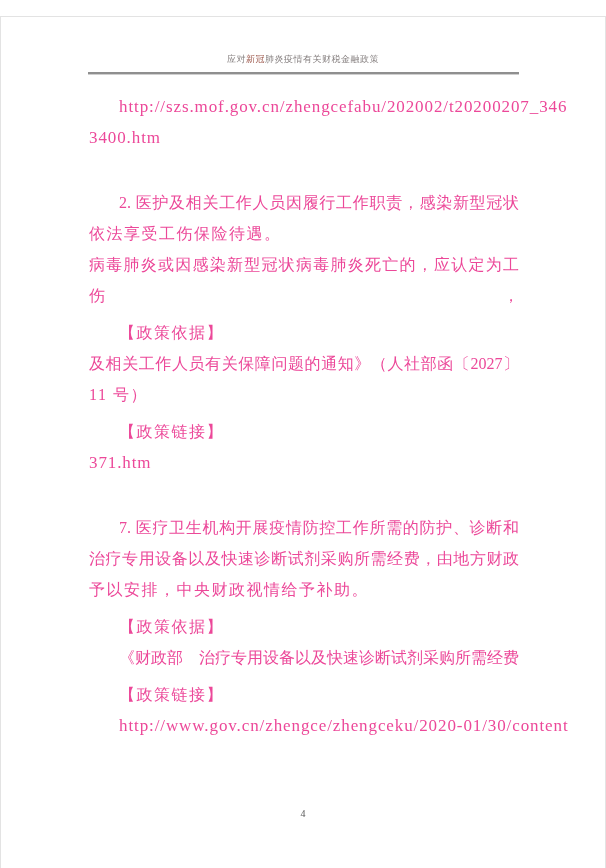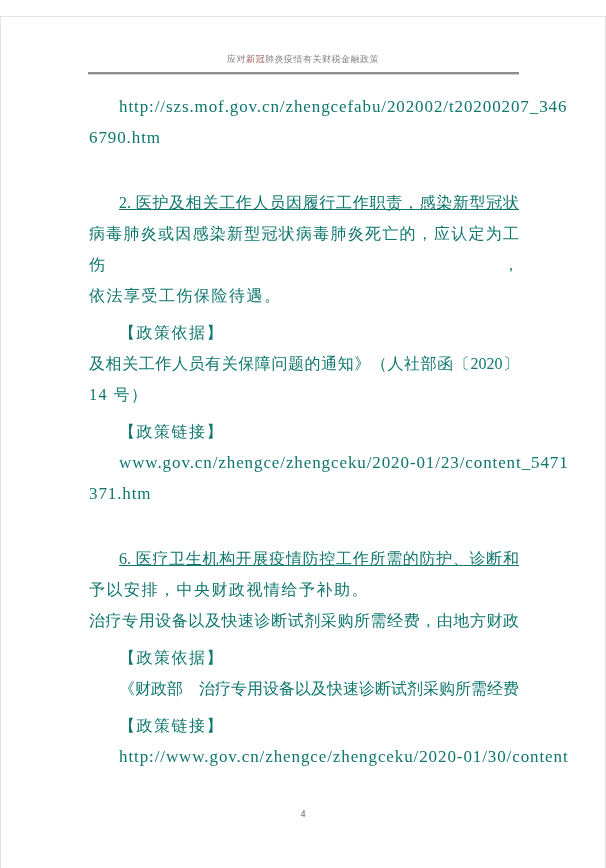--- a/index.html
+++ b/index.html
@@ -26,59 +26,58 @@
   .header-rule{
     position:absolute;top:55px;left:87px;width:431px;height:2px;
     background:var(--rule-color,#8f8f8f);
     border-bottom:1px solid #cfcfcf;
   }
   
   .content{
     position:absolute;top:74px;left:88px;width:430px;
     font-size:16px;line-height:31px;
     letter-spacing:1.5px;
-    color:#0f766e;
+    color:#ec4899;
   }
   .line{min-height:31px;white-space:nowrap;}
   .j{white-space:normal;text-align:justify;text-align-last:justify;letter-spacing:0;}
   .i{text-indent:30px;}
   .latin{font-size:17px;letter-spacing:0.9px;white-space:nowrap;text-align:left;text-align-last:auto;}
-  .gap-line{margin-top:34px;text-decoration:underline;}
+  .gap-line{margin-top:34px;}
   .gap-sec{margin-top:6px;}
   
   .footer{
     position:absolute;top:791px;left:0;right:0;
     text-align:center;font-size:10px;color:#5a5a5a;letter-spacing:0;
   }
 </style>
 </head>
 <body>
 
 <div class="page" style="--header-color: #857f7f; --header-highlight: #9c564a; --rule-color: #8f8f8f;">
 
   <div class="running-header">
     <span>应对</span><span class="hl">新冠</span><span>肺炎疫情有关财税金融政策</span>
   </div>
   <div class="header-rule"></div>
 
   <div class="content">
     <div class="line latin i">http://szs.mof.gov.cn/zhengcefabu/202002/t20200207_346</div>
-    <div class="line latin">6790.htm</div>
+    <div class="line latin">3400.htm</div>
     <div class="line j i gap-line">2. 医护及相关工作人员因履行工作职责，感染新型冠状</div>
+    <div class="line">依法享受工伤保险待遇。</div>
     <div class="line j">病毒肺炎或因感染新型冠状病毒肺炎死亡的，应认定为工伤，</div>
-    <div class="line">依法享受工伤保险待遇。</div>
     <div class="line i gap-sec">【政策依据】</div>
-    <div class="line j">及相关工作人员有关保障问题的通知》（人社部函〔2020〕</div>
-    <div class="line">14 号）</div>
+    <div class="line j">及相关工作人员有关保障问题的通知》（人社部函〔2027〕</div>
+    <div class="line">11 号）</div>
     <div class="line i gap-sec">【政策链接】</div>
-    <div class="line latin i">www.gov.cn/zhengce/zhengceku/2020-01/23/content_5471</div>
     <div class="line latin">371.htm</div>
-    <div class="line j i gap-line">6. 医疗卫生机构开展疫情防控工作所需的防护、诊断和</div>
+    <div class="line j i gap-line">7. 医疗卫生机构开展疫情防控工作所需的防护、诊断和</div>
+    <div class="line j">治疗专用设备以及快速诊断试剂采购所需经费，由地方财政</div>
     <div class="line">予以安排，中央财政视情给予补助。</div>
-    <div class="line j">治疗专用设备以及快速诊断试剂采购所需经费，由地方财政</div>
     <div class="line i gap-sec">【政策依据】</div>
     <div class="line j i">《财政部　治疗专用设备以及快速诊断试剂采购所需经费</div>
     <div class="line i gap-sec">【政策链接】</div>
     <div class="line latin i">http://www.gov.cn/zhengce/zhengceku/2020-01/30/content</div>
   </div>
 
   <div class="footer">4</div>
 
 </div>
 

